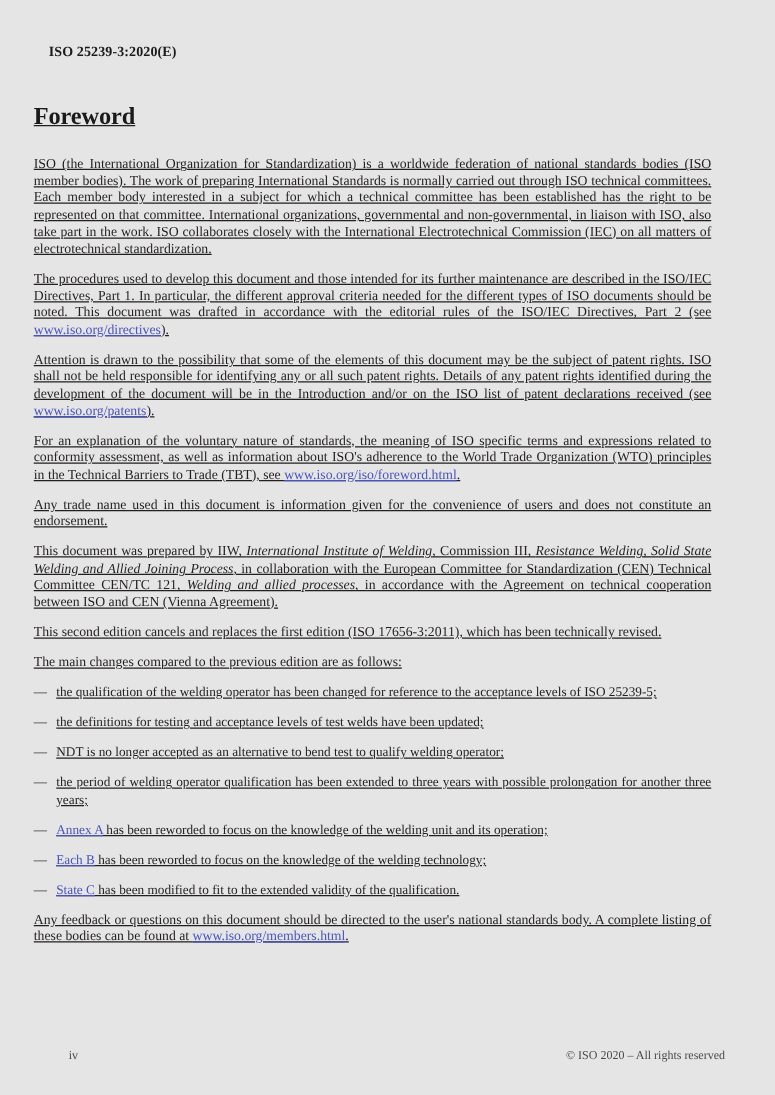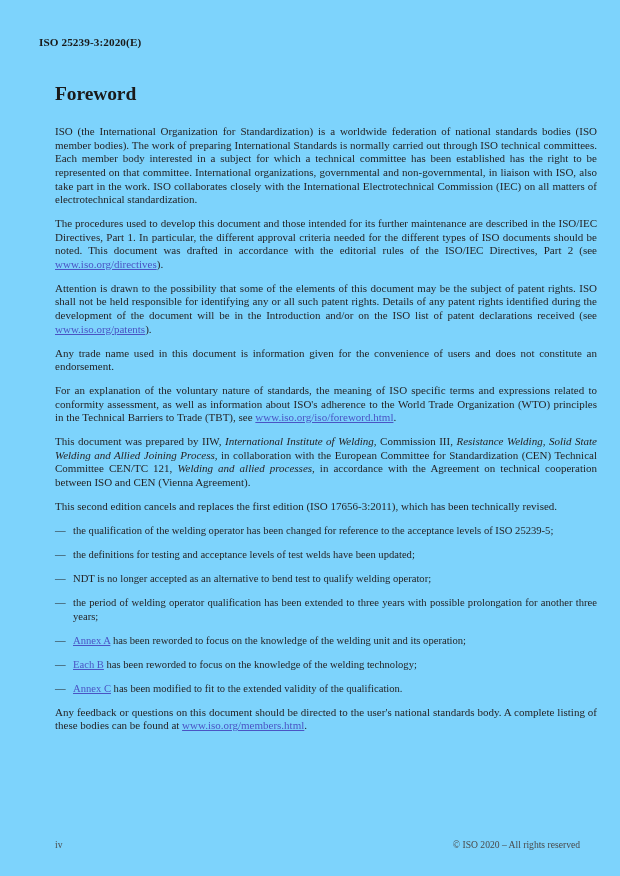--- a/index.html
+++ b/index.html
@@ -8,38 +8,39 @@
     background: #ffffff;
   }
   body {
     font-family: "Liberation Serif", "DejaVu Serif", serif;
     color: #231f20;
   }
   .page {
     position: relative;
     width: 620px;
     height: 876px;
-    background: #7dd3fc;
+    background: #e5e5e5;
     overflow: hidden;
     box-sizing: border-box;
   }
   .running-header {
     position: absolute;
     top: 36px;
     left: 39px;
     font-size: 11.2px;
     font-weight: bold;
     letter-spacing: 0.1px;
     color: #1a1a1a;
   }
   .content {
     position: absolute;
-    left: 55px;
+    left: 27px;
     top: 82px;
     width: 542px;
+    text-decoration: underline;
   }
   h1.foreword-title {
     font-size: 19.5px;
     font-weight: bold;
     margin: 0 0 20px 0;
     letter-spacing: -0.1px;
     color: #1a1a1a;
     line-height: 1.2;
   }
   p.body-text {
@@ -117,28 +118,29 @@
   <div class="content">
 
     <h1 class="foreword-title">Foreword</h1>
 
     <p class="body-text">ISO (the International Organization for Standardization) is a worldwide federation of national standards bodies (ISO member bodies). The work of preparing International Standards is normally carried out through ISO technical committees. Each member body interested in a subject for which a technical committee has been established has the right to be represented on that committee. International organizations, governmental and non-governmental, in liaison with ISO, also take part in the work. ISO collaborates closely with the International Electrotechnical Commission (IEC) on all matters of electrotechnical standardization.</p>
 
     <p class="body-text"><span>The procedures used to develop this document and those intended for its further maintenance are described in the ISO/IEC Directives, Part 1. In particular, the different approval criteria needed for the different types of ISO documents should be noted. This document was drafted in accordance with the editorial rules of the ISO/IEC Directives, Part 2 (see </span><a class="doclink" href="#">www.iso.org/directives</a><span>).</span></p>
 
     <p class="body-text"><span>Attention is drawn to the possibility that some of the elements of this document may be the subject of patent rights. ISO shall not be held responsible for identifying any or all such patent rights. Details of any patent rights identified during the development of the document will be in the Introduction and/or on the ISO list of patent declarations received (see </span><a class="doclink" href="#">www.iso.org/patents</a><span>).</span></p>
 
+    <p class="body-text"><span>For an explanation of the voluntary nature of standards, the meaning of ISO specific terms and expressions related to conformity assessment, as well as information about ISO's adherence to the World Trade Organization (WTO) principles in the Technical Barriers to Trade (TBT), see </span><a class="doclink" href="#">www.iso.org/iso/foreword.html</a><span>.</span></p>
+
     <p class="body-text">Any trade name used in this document is information given for the convenience of users and does not constitute an endorsement.</p>
-
-    <p class="body-text"><span>For an explanation of the voluntary nature of standards, the meaning of ISO specific terms and expressions related to conformity assessment, as well as information about ISO's adherence to the World Trade Organization (WTO) principles in the Technical Barriers to Trade (TBT), see </span><a class="doclink" href="#">www.iso.org/iso/foreword.html</a><span>.</span></p>
 
     <p class="body-text"><span>This document was prepared by IIW, </span><span class="ital">International Institute of Welding</span><span>, Commission III, </span><span class="ital">Resistance Welding, Solid State Welding and Allied Joining Process</span><span>, in collaboration with the European Committee for Standardization (CEN) Technical Committee CEN/TC 121, </span><span class="ital">Welding and allied processes</span><span>, in accordance with the Agreement on technical cooperation between ISO and CEN (Vienna Agreement).</span></p>
 
     <p class="body-text">This second edition cancels and replaces the first edition (ISO 17656-3:2011), which has been technically revised.</p>
 
+    <p class="body-text">The main changes compared to the previous edition are as follows:</p>
 
     <div class="list-block">
 
       <div class="list-item">
         <span class="dash">—</span>
         <span>the qualification of the welding operator has been changed for reference to the acceptance levels of ISO 25239-5;</span>
       </div>
 
       <div class="list-item no-justify">
         <span class="dash">—</span>
@@ -160,21 +162,21 @@
         <a class="doclink" href="#">Annex A</a><span> has been reworded to focus on the knowledge of the welding unit and its operation;</span>
       </div>
 
       <div class="list-item no-justify">
         <span class="dash">—</span>
         <a class="doclink" href="#">Each B</a><span> has been reworded to focus on the knowledge of the welding technology;</span>
       </div>
 
       <div class="list-item no-justify">
         <span class="dash">—</span>
-        <a class="doclink" href="#">Annex C</a><span> has been modified to fit to the extended validity of the qualification.</span>
+        <a class="doclink" href="#">State C</a><span> has been modified to fit to the extended validity of the qualification.</span>
       </div>
 
     </div>
 
 
     <p class="body-text"><span>Any feedback or questions on this document should be directed to the user's national standards body. A complete listing of these bodies can be found at </span><a class="doclink" href="#">www.iso.org/members.html</a><span>.</span></p>
 
   </div>
 
   <div class="footer">

